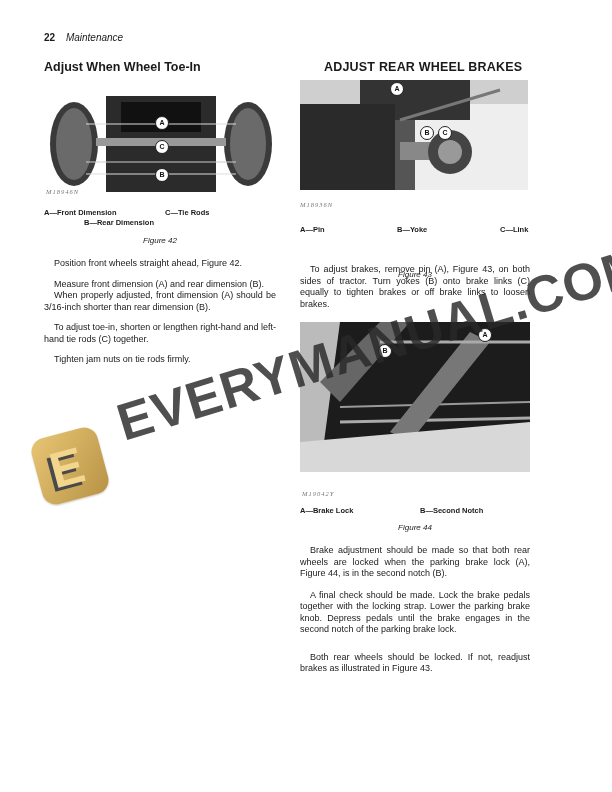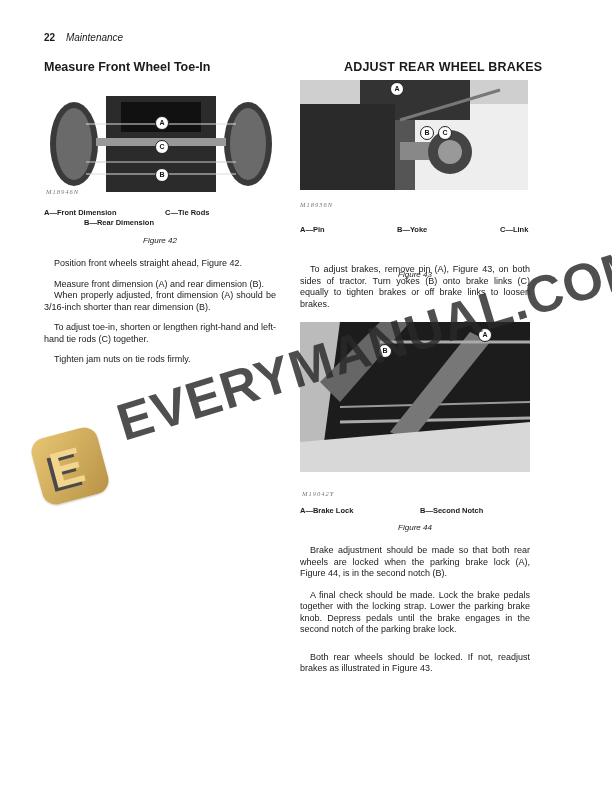--- a/index.html
+++ b/index.html
@@ -3,21 +3,21 @@
 <meta charset="utf-8">
 <style>
   html, body { margin:0; padding:0; }
   body { width:612px; height:792px; background:#ffffff; position:relative; overflow:hidden;
          font-family:"Liberation Sans", sans-serif; color:#1a1a1a; }
   .abs { position:absolute; }
   .header { left:44px; top:32px; font-size:10px; }
   .header .num { font-weight:bold; margin-right:8px; }
   .header .sec { font-style:italic; }
   .h-left { left:44px; top:60px; font-size:12.5px; font-weight:bold; }
-  .h-right { left:324px; top:60px; font-size:12.5px; font-weight:bold; letter-spacing:0.2px;margin-left:20px; }
+  .h-right { left:324px; top:60px; font-size:12.5px; font-weight:bold; letter-spacing:0.2px; }
   .photo { background:#2a2a2a; overflow:hidden; }
   .code { font-family:"Liberation Serif", serif; font-style:italic; font-size:6.5px; color:#777; letter-spacing:1px; }
   .legend { font-size:7.5px; font-weight:bold; }
   .caption { font-size:8px; font-style:italic; text-align:center; }
   .para { font-size:9px; line-height:11.5px; text-align:justify; text-indent:10px; margin:0; }
   .callout { position:absolute; width:12px; height:12px; border-radius:50%; background:#fff; border:1px solid #222;
              font-size:7px; font-weight:bold; text-align:center; line-height:12px; color:#111; }
   .watermark { left:110px; top:395px; font-size:52px; font-weight:bold; color:rgba(40,40,40,0.82);
                transform:rotate(-17deg); transform-origin:left top; letter-spacing:1px; white-space:nowrap; }
   .logo { left:36px; top:432px; width:68px; height:68px; border-radius:14px;
@@ -26,21 +26,21 @@
             text-shadow:-4px 3px 0 #4a4a4a; }
 </style>
 </head>
 <body>
 
 <div class="abs header">
   <span class="num">22</span>
   <span class="sec">Maintenance</span>
 </div>
 
-<div class="abs h-left">Measure Front Wheel Toe-In</div>
+<div class="abs h-left">Adjust When Wheel Toe-In</div>
 
 <div class="abs photo" style="left:46px;top:94px;width:230px;height:100px;background:#fff;">
   <svg width="230" height="100" viewBox="0 0 230 100">
     <rect x="60" y="2" width="110" height="96" fill="#2b2b2b"></rect>
     <rect x="75" y="8" width="80" height="30" fill="#111"></rect>
     <ellipse cx="28" cy="50" rx="24" ry="42" fill="#3a3a3a"></ellipse>
     <ellipse cx="28" cy="50" rx="18" ry="36" fill="#6a6a6a"></ellipse>
     <ellipse cx="202" cy="50" rx="24" ry="42" fill="#3a3a3a"></ellipse>
     <ellipse cx="202" cy="50" rx="18" ry="36" fill="#6a6a6a"></ellipse>
     <line x1="40" y1="30" x2="190" y2="30" stroke="#ddd" stroke-width="1"></line>

